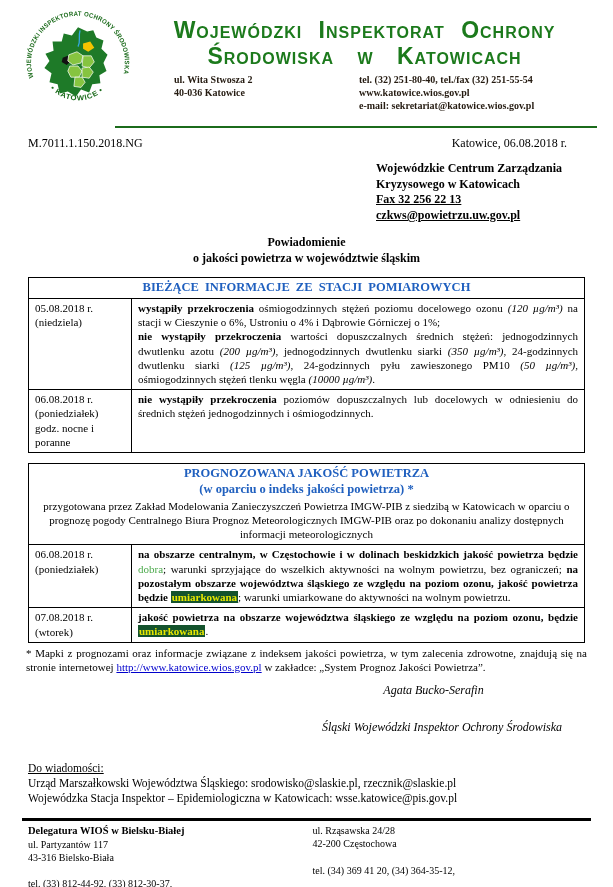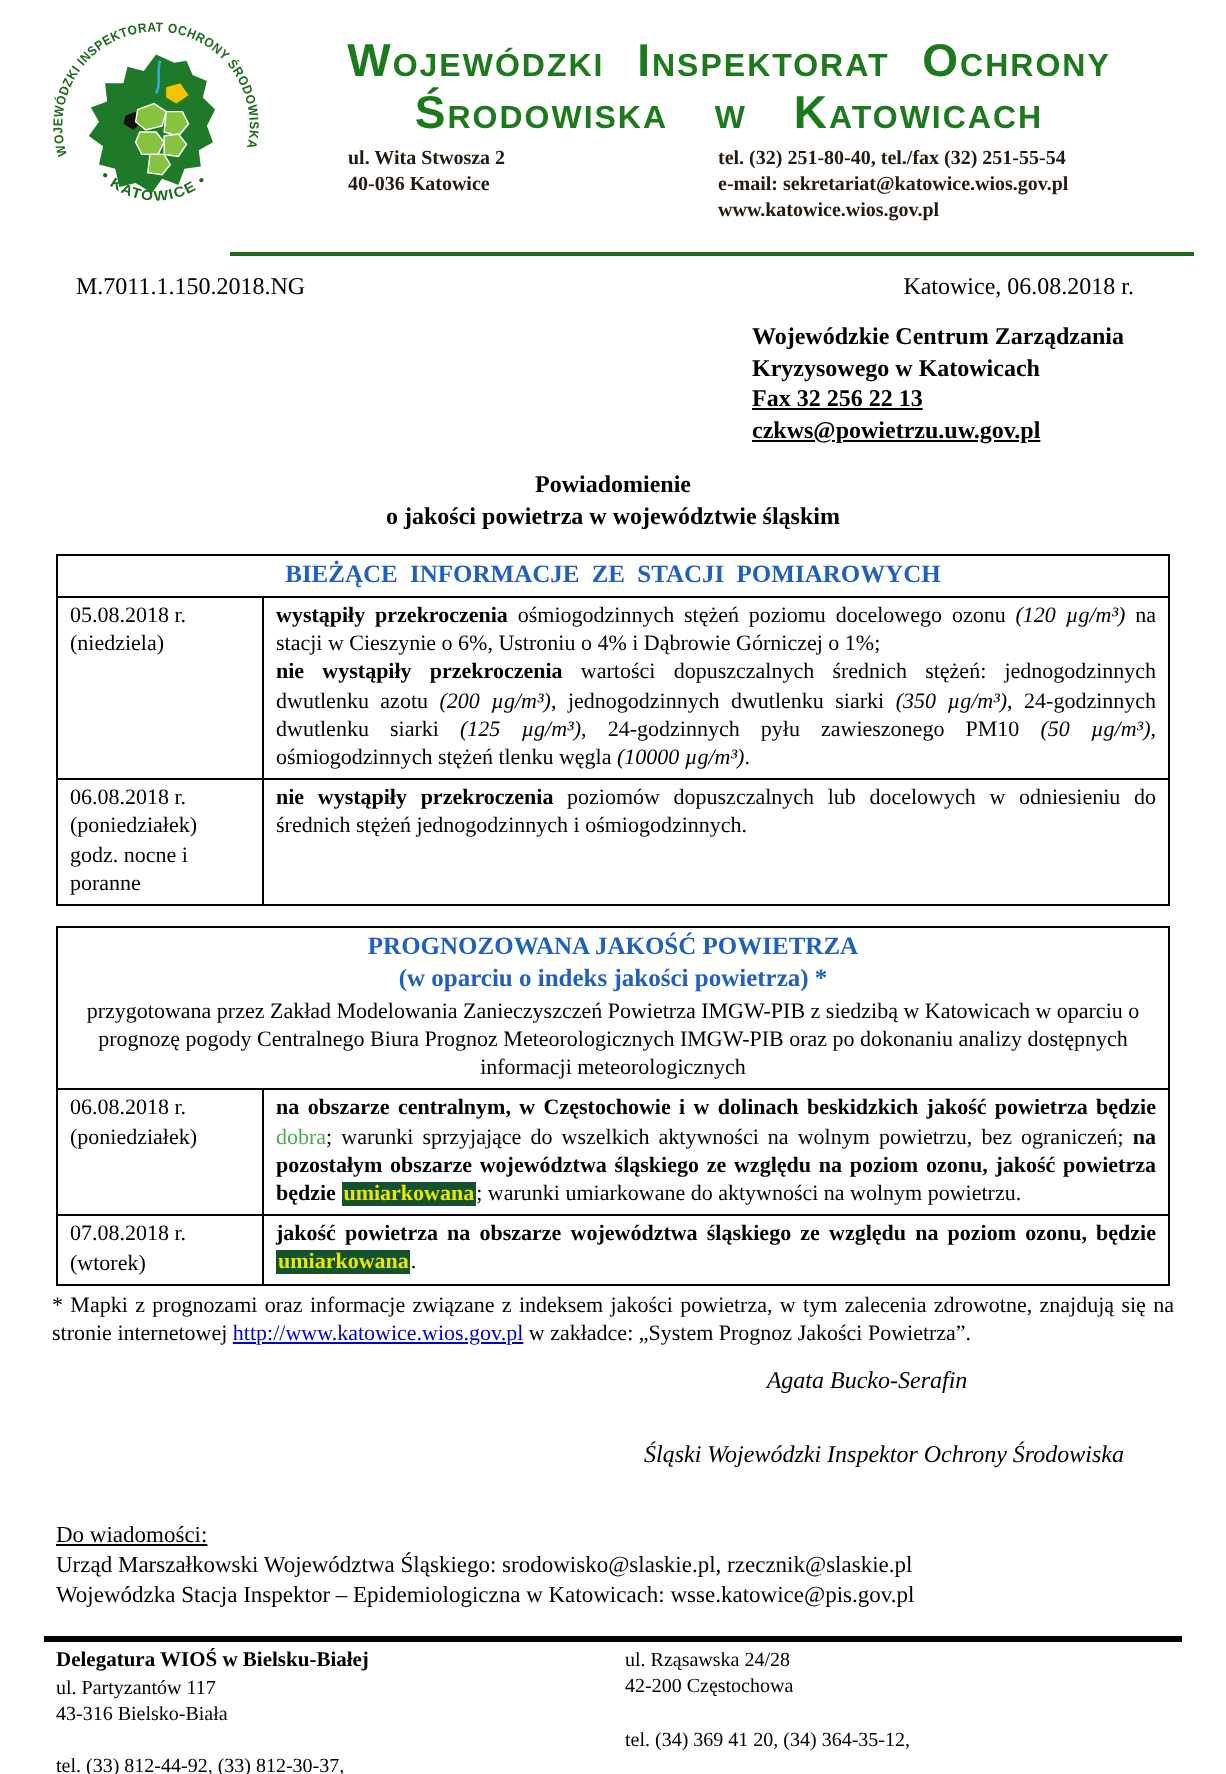--- a/index.html
+++ b/index.html
@@ -12,21 +12,21 @@
   .head-right{flex:1;padding-top:8px;}
   .org1,.org2{font-family:"Liberation Sans","DejaVu Sans",sans-serif;font-weight:bold;
         font-variant:small-caps;color:#1c7a1c;text-align:center;line-height:1.12;}
   .org1{font-size:23px;letter-spacing:1px;word-spacing:9px;}
   .org2{font-size:23px;letter-spacing:1px;word-spacing:16px;}
   .head-info{display:flex;margin-top:3px;font-weight:bold;font-size:10px;line-height:1.3;color:#241a10;}
   .addr{margin-left:40px;}
   .contact{margin-left:auto;width:236px;}
   .green-rule{border-top:2px solid #1b6b1b;margin:4px 16px 0 115px;height:0;}
 
-  .ref-row{display:flex;justify-content:space-between;padding:8px 46px 0 38px;font-size:12px;}
+  .ref-row{display:flex;justify-content:space-between;padding:8px 46px 0 28px;font-size:12px;}
 
   .recipient{margin:10px 0 0 376px;font-size:12px;font-weight:bold;line-height:1.3;}
   .recipient .u{text-decoration:underline;}
 
   .subject{text-align:center;font-weight:bold;font-size:12px;margin-top:12px;line-height:1.32;}
 
   
   .doc-table{border-collapse:collapse;margin:10px auto 0;width:557px;font-size:11px;}
   .doc-table td{border:1px solid #000;vertical-align:top;padding:2px 6px 3px;}
   .t-head{text-align:center;color:#2060bf;font-weight:bold;font-size:12.5px;padding:6px 4px;word-spacing:3px;}
@@ -92,22 +92,22 @@
     <div class="head-right">
       <div class="org1">Wojewódzki Inspektorat Ochrony</div>
       <div class="org2">Środowiska w Katowicach</div>
       <div class="head-info">
         <div class="addr">
           <div>ul. Wita Stwosza 2</div>
           <div>40-036 Katowice</div>
         </div>
         <div class="contact">
           <div>tel. (32) 251-80-40, tel./fax (32) 251-55-54</div>
+          <div>www.katowice.wios.gov.pl</div>
           <div>e-mail: sekretariat@katowice.wios.gov.pl</div>
-          <div>www.katowice.wios.gov.pl</div>
         </div>
       </div>
     </div>
   </div>
   <div class="green-rule"></div>
 
   <div class="ref-row">
     <span>M.7011.1.150.2018.NG</span>
     <span>Katowice, 06.08.2018 r.</span>
   </div>

